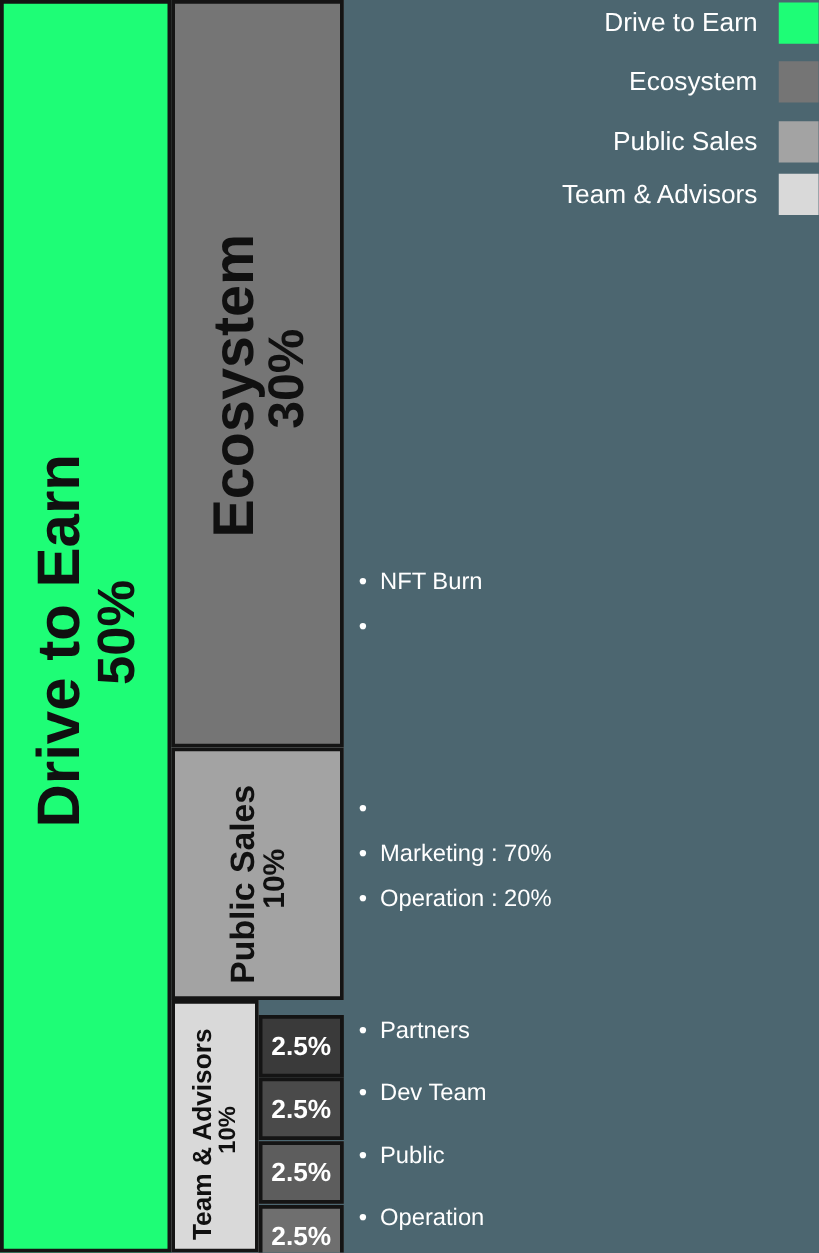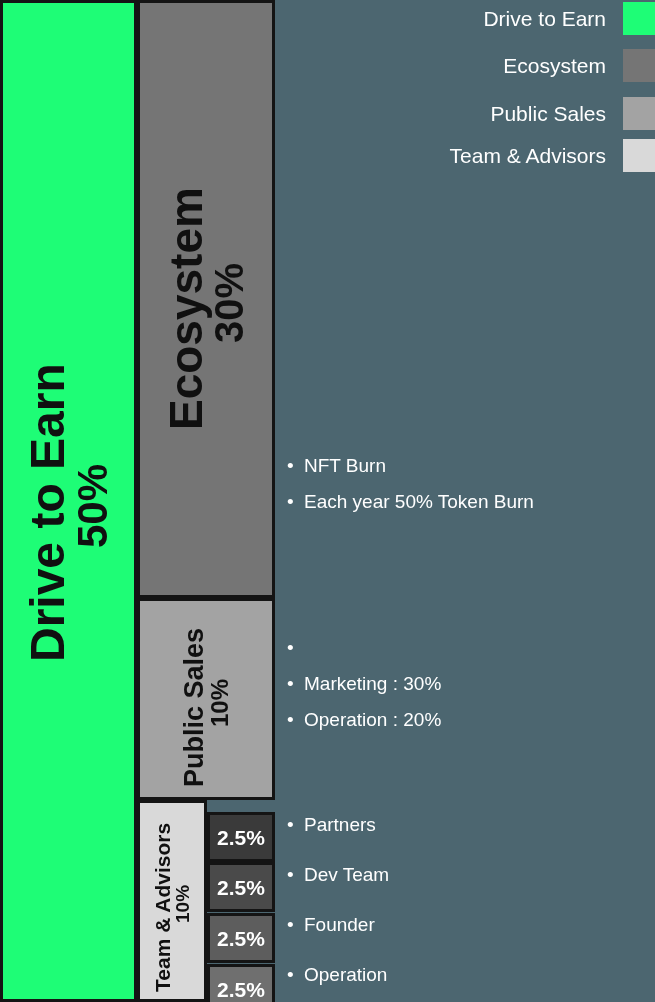--- a/index.html
+++ b/index.html
@@ -300,48 +300,47 @@
   </div>
 </div>
 
 <div class="notes" id="notes-eco">
   <div class="note-line">
     <span class="note-bullet">•</span>
     <span class="note-text bold">NFT Burn</span>
   </div>
   <div class="note-line">
     <span class="note-bullet">•</span>
-    <span class="note-text bold">Each year 50% Token Burn</span>
   </div>
 </div>
 
 <div class="notes" id="notes-ps">
   <div class="note-line">
     <span class="note-bullet">•</span>
   </div>
   <div class="note-line">
     <span class="note-bullet">•</span>
-    <span class="note-text bold">Marketing : 30%</span>
+    <span class="note-text bold">Marketing : 70%</span>
   </div>
   <div class="note-line">
     <span class="note-bullet">•</span>
     <span class="note-text bold">Operation : 20%</span>
   </div>
 </div>
 
 <div class="notes" id="notes-team">
   <div class="note-line">
     <span class="note-bullet">•</span>
     <span class="note-text">Partners</span>
   </div>
   <div class="note-line">
     <span class="note-bullet">•</span>
     <span class="note-text">Dev Team</span>
   </div>
   <div class="note-line">
     <span class="note-bullet">•</span>
-    <span class="note-text">Founder</span>
+    <span class="note-text">Public</span>
   </div>
   <div class="note-line">
     <span class="note-bullet">•</span>
     <span class="note-text">Operation</span>
   </div>
 </div>
 
 </body></html>

